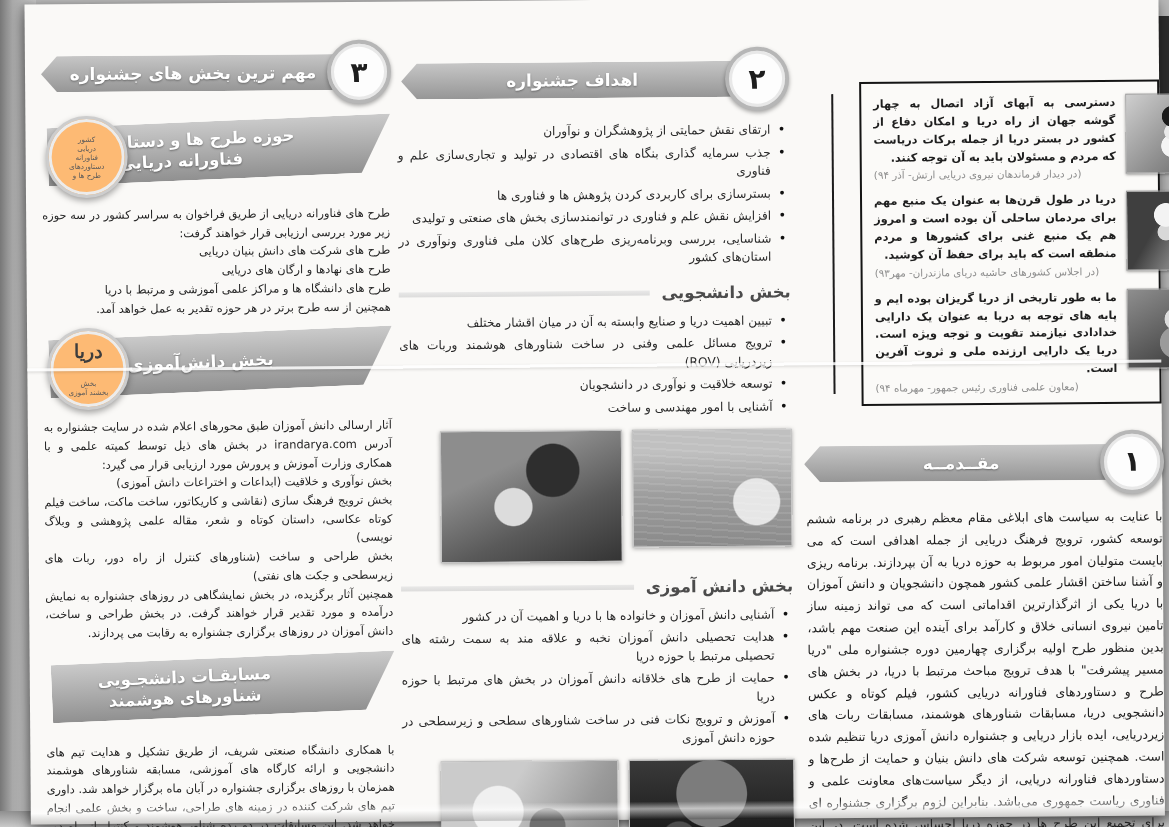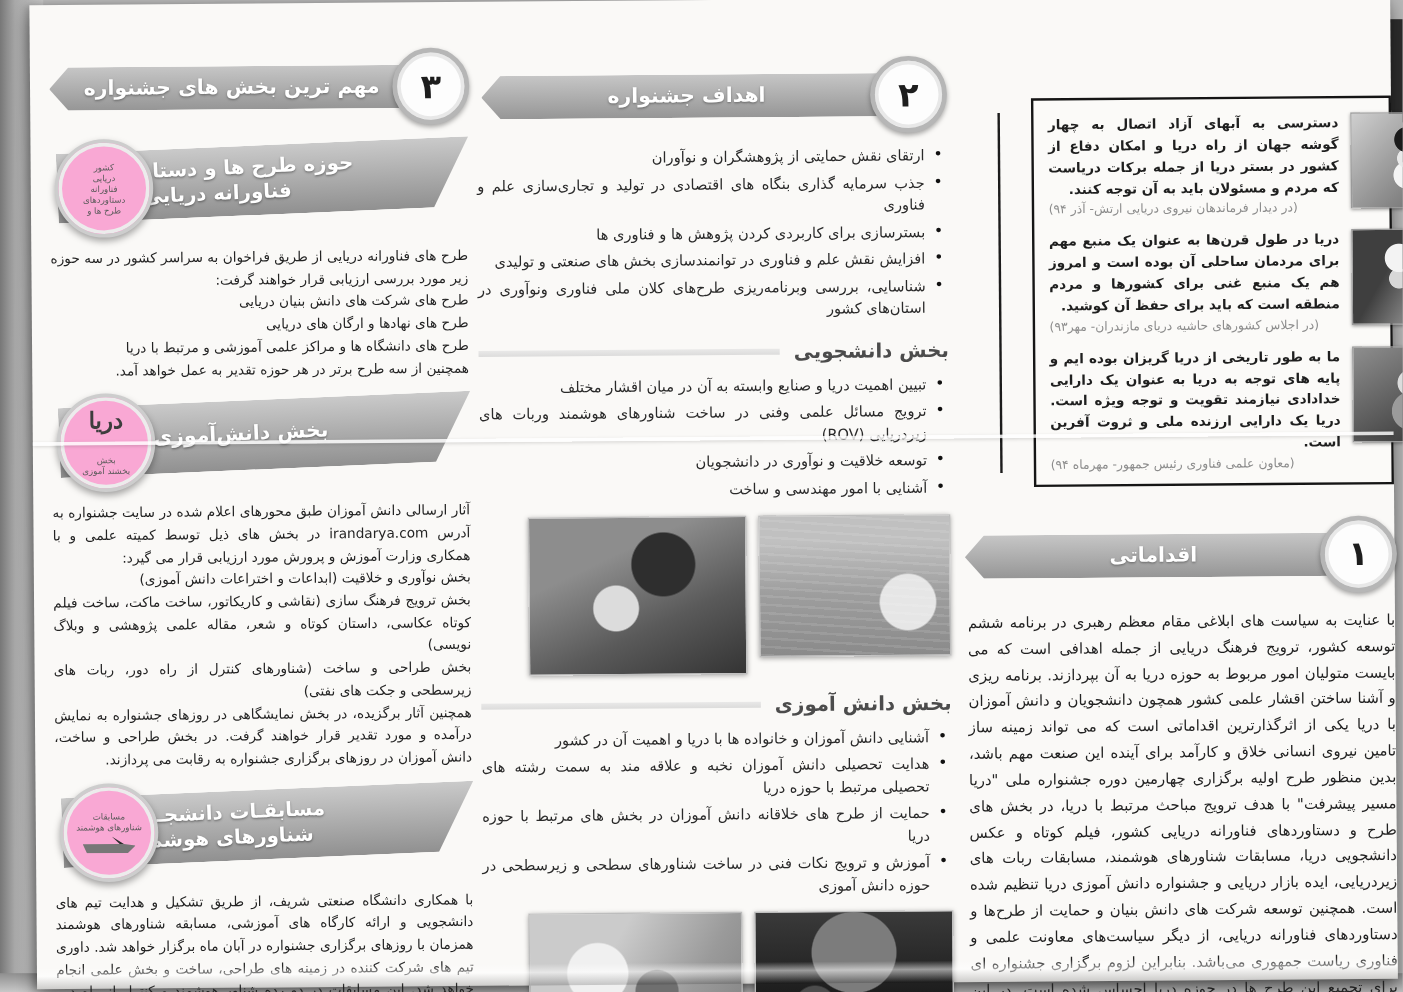--- a/index.html
+++ b/index.html
@@ -86,21 +86,21 @@
     radial-gradient(circle at 30% 70%,#4c4c4c 0 12%,transparent 13%),
     linear-gradient(180deg,#3a3a3a,#161616 75%);}
   .ph-workshop{width:176px;height:118px;background:
     radial-gradient(circle at 32% 42%,#f0f0f0 0 18%,transparent 19%),
     radial-gradient(circle at 60% 55%,#6f6f6f 0 14%,transparent 15%),
     linear-gradient(120deg,#cbcbcb 0 35%,#9a9a9a 70%,#7f7f7f);}
 
   
   .ribbon-wrap{position:relative;margin-top:22px;min-height:64px;}
   .badge{position:absolute;left:8px;top:-12px;width:76px;height:76px;border-radius:50%;
-    background:#f9a8d4;border:3px solid #cdcdcd;box-shadow:0 3px 6px rgba(0,0,0,.35),inset 0 0 0 3px #ececec;
+    background:#fdba74;border:3px solid #cdcdcd;box-shadow:0 3px 6px rgba(0,0,0,.35),inset 0 0 0 3px #ececec;
     z-index:3;display:flex;flex-direction:column;align-items:center;justify-content:center;
     text-align:center;overflow:hidden;}
   .badge .tiny{font-size:7.2px;color:#5a5a5a;line-height:1.25;white-space:pre-line;padding:0 6px;}
   .badge .big{font-size:19px;font-weight:bold;color:#3d3d3d;line-height:1;margin-bottom:18px;
     font-family:"DejaVu Serif",serif;}
   .badge .boat{width:44px;height:14px;margin-top:3px;background:
     linear-gradient(180deg,#2f2f2f 0 45%,#777 46% 100%);clip-path:polygon(0 45%,70% 45%,55% 0,78% 45%,100% 55%,85% 100%,8% 100%);}
   .ribbon{margin-right:0;margin-left:10px;padding-right:78px;height:58px;
     background:linear-gradient(180deg,#cacaca,#909090);
     clip-path:polygon(0 0,100% 0,91% 100%,0 100%);
@@ -150,21 +150,21 @@
             <p class="quote-source">(معاون علمی فناوری رئیس جمهور- مهرماه ۹۴)</p>
           </div>
         </div>
       </div>
 
       <div class="section-header intro-header">
         <div class="num-circle">
           <span>۱</span>
         </div>
         <div class="header-banner">
-          <span>اقداماتی</span>
+          <span>مقــدمــه</span>
         </div>
       </div>
 
       <p class="intro-body">با عنایت به سیاست های ابلاغی مقام معظم رهبری در برنامه ششم توسعه کشور، ترویج فرهنگ دریایی از جمله اهدافی است که می بایست متولیان امور مربوط به حوزه دریا به آن بپردازند. برنامه ریزی و آشنا ساختن اقشار علمی کشور همچون دانشجویان و دانش آموزان با دریا یکی از اثرگذارترین اقداماتی است که می تواند زمینه ساز تامین نیروی انسانی خلاق و کارآمد برای آینده این صنعت مهم باشد، بدین منظور طرح اولیه برگزاری چهارمین دوره جشنواره ملی "دریا مسیر پیشرفت" با هدف ترویج مباحث مرتبط با دریا، در بخش های طرح و دستاوردهای فناورانه دریایی کشور، فیلم کوتاه و عکس دانشجویی دریا، مسابقات شناورهای هوشمند، مسابقات ربات های زیردریایی، ایده بازار دریایی و جشنواره دانش آموزی دریا تنظیم شده است. همچنین توسعه شرکت های دانش بنیان و حمایت از طرح‌ها و دستاوردهای فناورانه دریایی، از دیگر سیاست‌های معاونت علمی و فناوری ریاست جمهوری می‌باشد. بنابراین لزوم برگزاری جشنواره ای برای تجمیع این طرح ها در حوزه دریا احساس شده است. در این راستا، شرکت ها و ارگان‌های فعال در حوزه دریا می توانند با ارائه طرح‌ها و دستاوردهای فناورانه خود در این جشنواره، زمینه توسعه این صنعت را بهبود بخشند.</p>
     </section>
 
     <section class="col col-mid">
 
       <div class="section-header">
         <div class="num-circle">
@@ -253,25 +253,20 @@
         </div>
         <div class="ribbon single">بخش دانش‌آموزی دریا</div>
       </div>
       <p class="block-body">آثار ارسالی دانش آموزان طبق محورهای اعلام شده در سایت جشنواره به آدرس irandarya.com در بخش های ذیل توسط کمیته علمی و با همکاری وزارت آموزش و پرورش مورد ارزیابی قرار می گیرد:
 بخش نوآوری و خلاقیت (ابداعات و اختراعات دانش آموزی)
 بخش ترویج فرهنگ سازی (نقاشی و کاریکاتور، ساخت ماکت، ساخت فیلم کوتاه عکاسی، داستان کوتاه و شعر، مقاله علمی پژوهشی و وبلاگ نویسی)
 بخش طراحی و ساخت (شناورهای کنترل از راه دور، ربات های زیرسطحی و جکت های نفتی)
 همچنین آثار برگزیده، در بخش نمایشگاهی در روزهای جشنواره به نمایش درآمده و مورد تقدیر قرار خواهند گرفت. در بخش طراحی و ساخت، دانش آموزان در روزهای برگزاری جشنواره به رقابت می پردازند.</p>
 
       <div class="ribbon-wrap">
-        <div class="badge">
-          <span class="tiny">مسابقات
-شناورهای هوشمند</span>
-          <span class="boat"></span>
-        </div>
         <div class="ribbon">مسابقـات دانشجـویی
 شناورهای هوشمند</div>
       </div>
       <p class="block-body">با همکاری دانشگاه صنعتی شریف، از طریق تشکیل و هدایت تیم های دانشجویی و ارائه کارگاه های آموزشی، مسابقه شناورهای هوشمند همزمان با روزهای برگزاری جشنواره در آبان ماه برگزار خواهد شد. داوری تیم های شرکت کننده در زمینه های طراحی، ساخت و بخش علمی انجام خواهد شد. این مسابقات در دو رده شناور هوشمند و کنترل از راه دور برگزار می شود که شامل دو آیتم سرعت و قابلیت مانور می باشد. همچنین بخشی به نام آیتم های ویژه نیز برای نوآوری و قابلیت های خاص شناورها برگزار خواهد شد.</p>
     </section>
 
     <div class="crease"></div>
   </div>
 </div>
 

